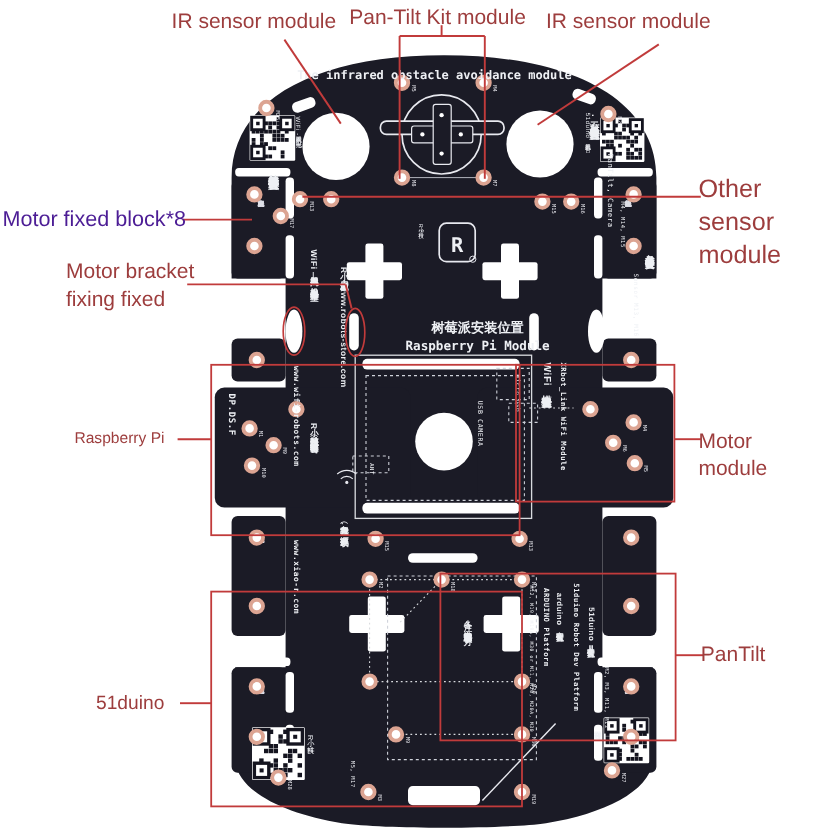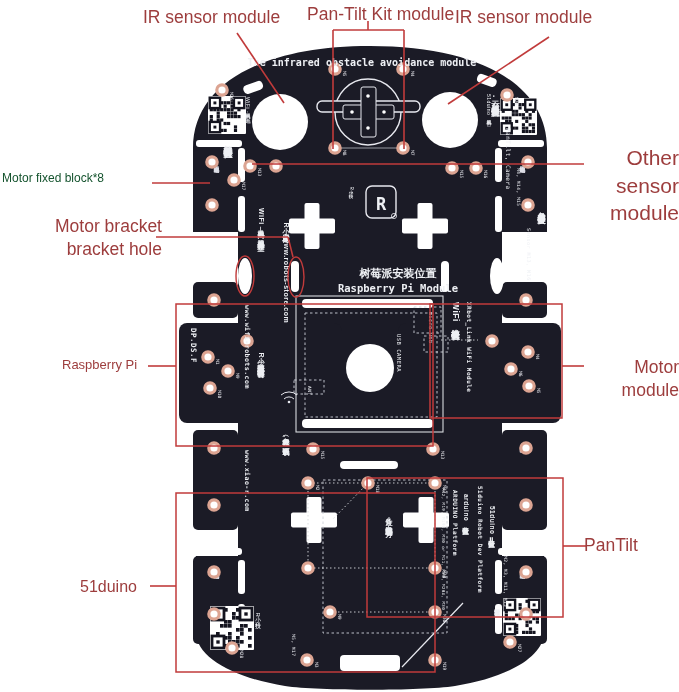--- a/index.html
+++ b/index.html
@@ -1,20 +1,20 @@
 <!DOCTYPE html>
 <html><head>
 <meta charset="utf-8">
 <style>
   html,body{margin:0;padding:0;background:#ffffff;}
   .stage{position:relative;width:679px;height:692px;background:#ffffff;overflow:hidden;
          font-family:"Liberation Sans",sans-serif;}
   .stage svg{position:absolute;left:0;top:0;}
   .ann-label{position:absolute;color:#9d3d3d;white-space:pre-line;line-height:1.32;
-             font-family:"Liberation Sans",sans-serif;text-align:right;}
+             font-family:"Liberation Sans",sans-serif;}
 </style>
 </head>
 <body>
 
 <div class="stage">
   <svg id="board-svg" width="679" height="692" viewBox="0 0 679 692">
       <g>
         <path d="M 193,148 C 193,85 260,46 370,46 C 480,46 547,85 547,148 L 547,232 L 502,232 L 502,556 L 544,556 L 544,632 C 544,658 505,678 455,686 C 420,691 320,691 285,686 C 235,678 196,658 196,632 L 196,556 L 238,556 L 238,232 L 193,232 Z" fill="#1b1b26"></path>
         <rect x="193" y="150" width="45" height="82" rx="5" fill="#1b1b26"></rect>
         <text x="217" y="162" fill="#dfe0e8" font-size="5.5" font-weight="bold" font-family="&quot;Liberation Sans&quot;,&quot;DejaVu Sans&quot;,sans-serif" style="writing-mode:vertical-rl;text-orientation:upright">电机固定块</text>
@@ -459,25 +459,25 @@
         <rect x="176" y="304" width="257" height="142" fill="none" stroke="#c13b3b" stroke-width="1.5"></rect>
         <rect x="430" y="304" width="132" height="114" fill="none" stroke="#c13b3b" stroke-width="1.5"></rect>
         <rect x="367" y="478" width="196" height="139" fill="none" stroke="#c13b3b" stroke-width="1.5"></rect>
         <rect x="176" y="493" width="259" height="179" fill="none" stroke="#c13b3b" stroke-width="1.5"></rect>
         <ellipse cx="296" cy="277" rx="8" ry="20" fill="none" stroke="#c13b3b" stroke-width="1.4"></ellipse>
         <ellipse cx="245" cy="276" rx="9" ry="20" fill="none" stroke="#c13b3b" stroke-width="1.4"></ellipse>
       </g>
     </svg>
   <div id="labels-layer">
       <div class="ann-label" style="left: 143px; top: 6px; font-size: 17.5px; color: rgb(157, 61, 61);">IR sensor module</div>
-      <div class="ann-label" style="left: 291px; top: 3px; font-size: 17.5px; color: rgb(157, 61, 61); margin-left: 16px;">Pan-Tilt Kit module</div>
+      <div class="ann-label" style="left: 291px; top: 3px; font-size: 17.5px; color: rgb(157, 61, 61);">Pan-Tilt Kit module</div>
       <div class="ann-label" style="left: 455px; top: 6px; font-size: 17.5px; color: rgb(157, 61, 61);">IR sensor module</div>
-      <div class="ann-label" style="left: 2px; top: 171px; font-size: 12px; color: #14532d;">Motor fixed block*8</div>
+      <div class="ann-label" style="left: 2px; top: 171px; font-size: 18px; color: #4c1d95;">Motor fixed block*8</div>
       <div class="ann-label" style="left: 55px; top: 215px; font-size: 17.5px; color: rgb(157, 61, 61);">Motor bracket
-bracket hole</div>
+fixing fixed</div>
       <div class="ann-label" style="left: 62px; top: 356px; font-size: 13px; color: rgb(157, 61, 61);">Raspberry Pi</div>
       <div class="ann-label" style="left: 80px; top: 576px; font-size: 16px; color: rgb(157, 61, 61);">51duino</div>
       <div class="ann-label" style="left: 582px; top: 144px; font-size: 21px; color: rgb(157, 61, 61);">Other sensor
 module</div>
       <div class="ann-label" style="left: 582px; top: 356px; font-size: 17.5px; color: rgb(157, 61, 61);">Motor module</div>
       <div class="ann-label" style="left: 584px; top: 534px; font-size: 17.5px; color: rgb(157, 61, 61);">PanTilt</div>
     </div>
 </div>
 
 </body></html>

